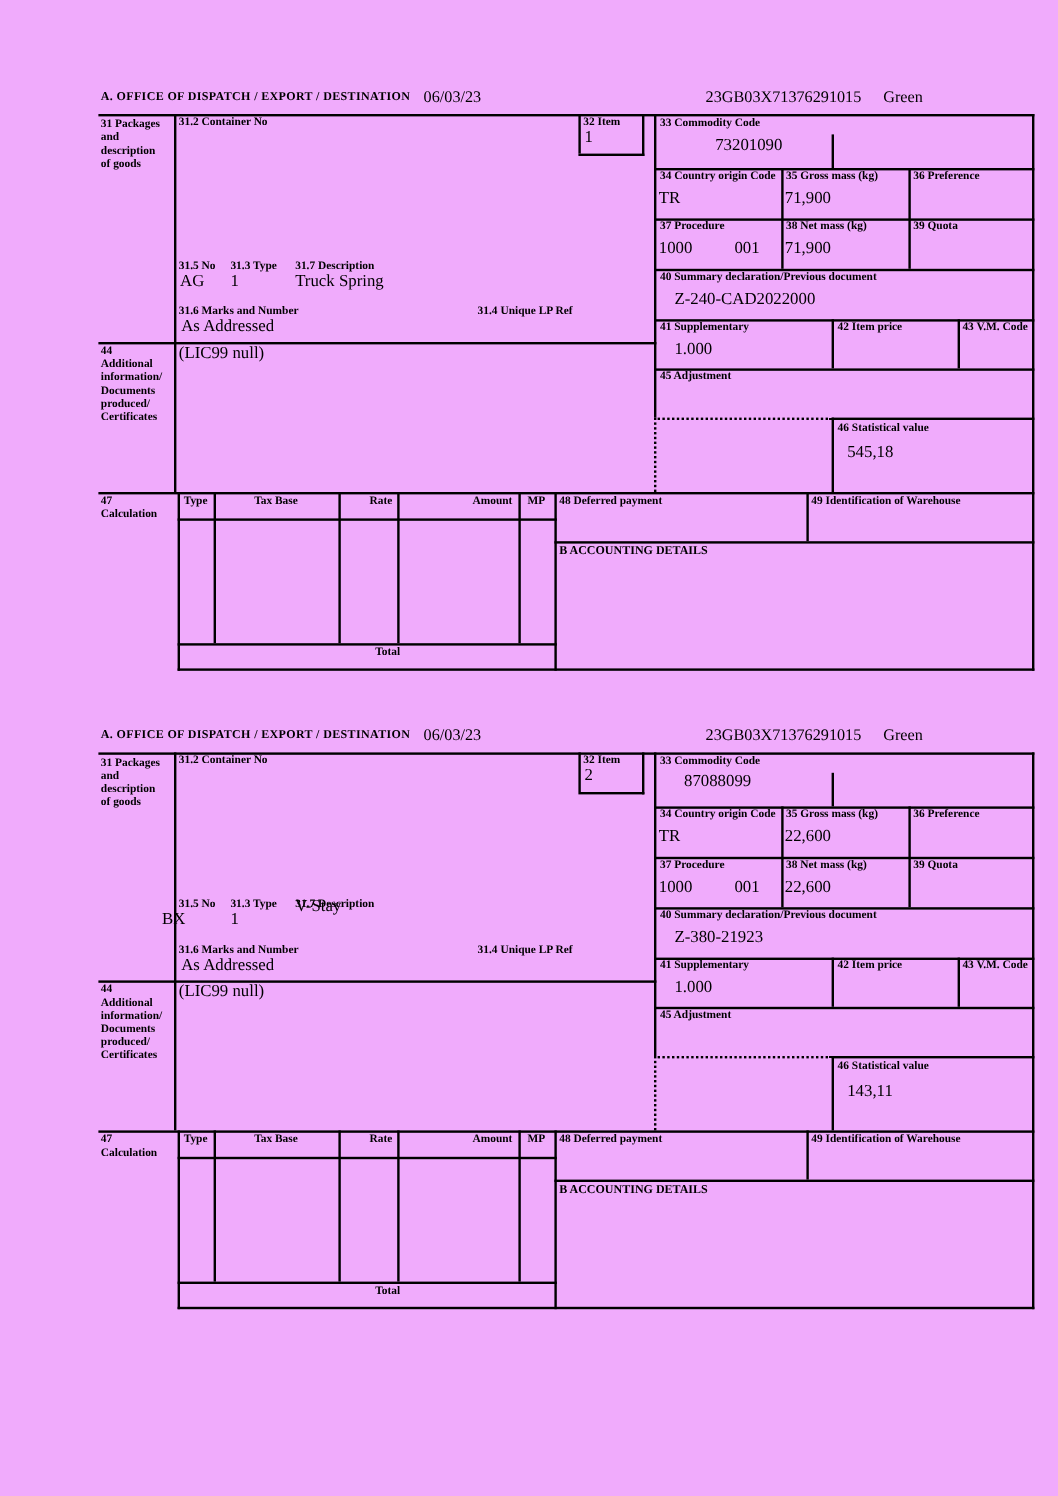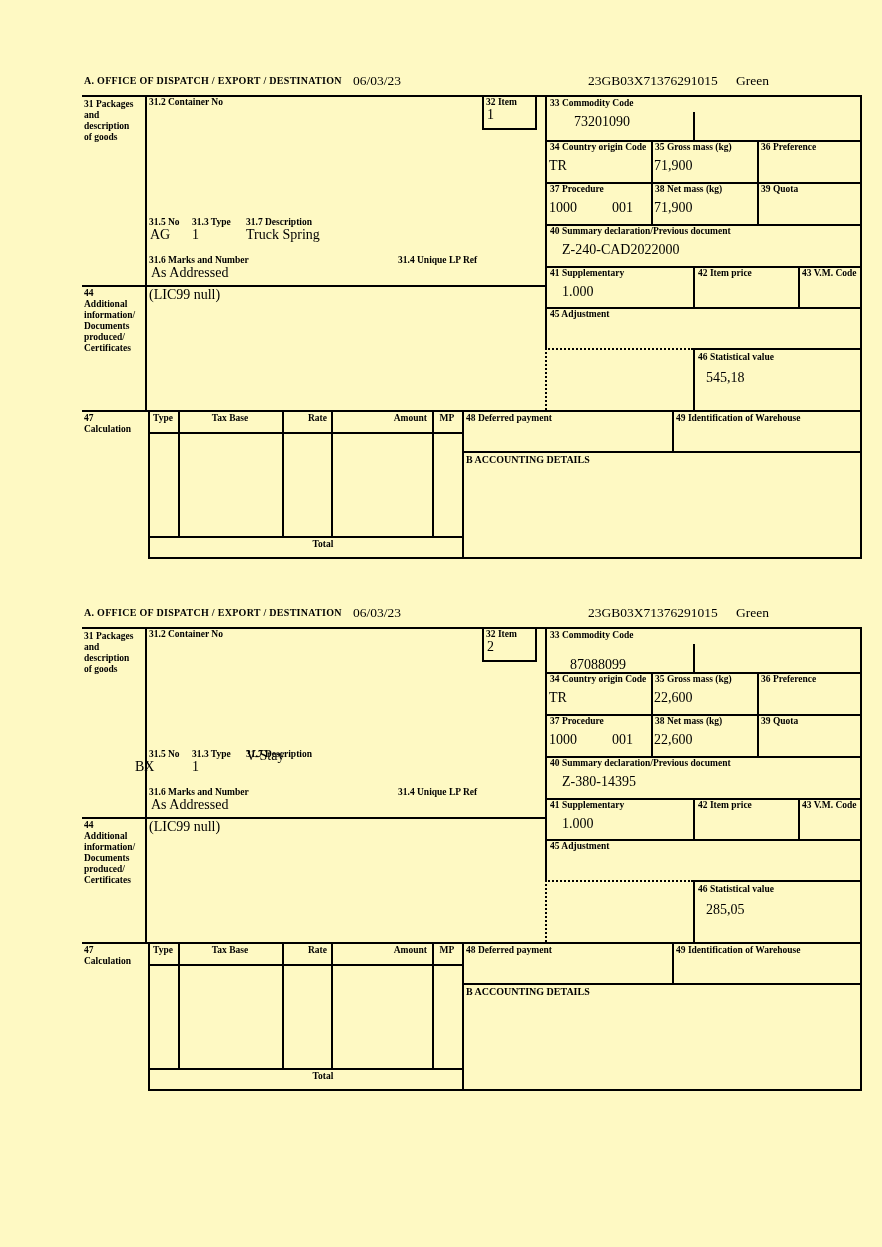--- a/index.html
+++ b/index.html
@@ -1,16 +1,16 @@
 <!DOCTYPE html>
 <html><head>
 <meta charset="utf-8">
 <style>
   html,body{margin:0;padding:0;background:#fff;}
-  #page{position:relative;width:882px;height:1247px;background:#fef9c3;overflow:hidden;
+  #page{position:relative;width:882px;height:1247px;background:#f0abfc;overflow:hidden;
         font-family:"Liberation Serif", serif;color:#000;}
   .section{position:absolute;left:0;width:882px;height:483px;}
   
   .hl,.vl,.hd,.vd{position:absolute;display:block;}
   .hl{height:2px;background:#000;}
   .vl{width:2px;background:#000;}
   .hd{height:0;border-top:2px dotted #000;}
   .vd{width:0;border-left:2px dotted #000;}
   
   .lb{position:absolute;font-size:9.5px;font-weight:700;line-height:11px;white-space:pre-line;}
@@ -72,21 +72,21 @@
     <div class="lb" style="left:84px;top:23px">31 Packages
 and
 description
 of goods</div>
     <div class="lb" style="left:149px;top:21px">31.2 Container No</div>
 
     <div class="lb" style="left:486px;top:21px">32 Item</div>
     <div class="va" style="left:487px;top:31px">1</div>
 
     <div class="lb" style="left:550px;top:22px">33 Commodity Code</div>
-    <div class="va" style="left:574px;top:38px">73201090</div>
+    <div class="va" style="left:596px;top:38px">73201090</div>
 
     <div class="lb" style="left:550px;top:66px">34 Country origin Code</div>
     <div class="va" style="left:549px;top:82px">TR</div>
     <div class="lb" style="left:655px;top:66px">35 Gross mass (kg)</div>
     <div class="va" style="left:654px;top:82px">71,900</div>
     <div class="lb" style="left:761px;top:66px">36 Preference</div>
 
     <div class="lb" style="left:550px;top:108px">37 Procedure</div>
     <div class="va" style="left:549px;top:124px">1000</div>
     <div class="va" style="left:612px;top:124px">001</div>
@@ -185,46 +185,46 @@
     <div class="lb" style="left:84px;top:23px">31 Packages
 and
 description
 of goods</div>
     <div class="lb" style="left:149px;top:21px">31.2 Container No</div>
 
     <div class="lb" style="left:486px;top:21px">32 Item</div>
     <div class="va" style="left:487px;top:31px">2</div>
 
     <div class="lb" style="left:550px;top:22px">33 Commodity Code</div>
-    <div class="va" style="left:570px;top:49px">87088099</div>
+    <div class="va" style="left:570px;top:36px">87088099</div>
 
     <div class="lb" style="left:550px;top:66px">34 Country origin Code</div>
     <div class="va" style="left:549px;top:82px">TR</div>
     <div class="lb" style="left:655px;top:66px">35 Gross mass (kg)</div>
     <div class="va" style="left:654px;top:82px">22,600</div>
     <div class="lb" style="left:761px;top:66px">36 Preference</div>
 
     <div class="lb" style="left:550px;top:108px">37 Procedure</div>
     <div class="va" style="left:549px;top:124px">1000</div>
     <div class="va" style="left:612px;top:124px">001</div>
     <div class="lb" style="left:655px;top:108px">38 Net mass (kg)</div>
     <div class="va" style="left:654px;top:124px">22,600</div>
     <div class="lb" style="left:761px;top:108px">39 Quota</div>
 
     <div class="lb" style="left:550px;top:150px">40 Summary declaration/Previous document</div>
-    <div class="va" style="left:562px;top:166px">Z-380-14395</div>
+    <div class="va" style="left:562px;top:166px">Z-380-21923</div>
 
     <div class="lb" style="left:550px;top:192px">41 Supplementary</div>
     <div class="va" style="left:562px;top:208px">1.000</div>
     <div class="lb" style="left:698px;top:192px">42 Item price</div>
     <div class="lb" style="left:802px;top:192px">43 V.M. Code</div>
 
     <div class="lb" style="left:550px;top:233px">45 Adjustment</div>
     <div class="lb" style="left:698px;top:276px">46 Statistical value</div>
-    <div class="va" style="left:706px;top:294px">285,05</div>
+    <div class="va" style="left:706px;top:294px">143,11</div>
 
     <div class="lb" style="left:149px;top:141px">31.5 No</div>
     <div class="lb" style="left:192px;top:141px">31.3 Type</div>
     <div class="lb" style="left:246px;top:141px">31.7 Description</div>
     <div class="va" style="left:135px;top:151px">BX</div>
     <div class="va" style="left:192px;top:151px">1</div>
     <div class="va" style="left:246px;top:140px">V-Stay</div>
 
     <div class="lb" style="left:149px;top:179px">31.6 Marks and Number</div>
     <div class="va" style="left:151px;top:189px">As Addressed</div>

